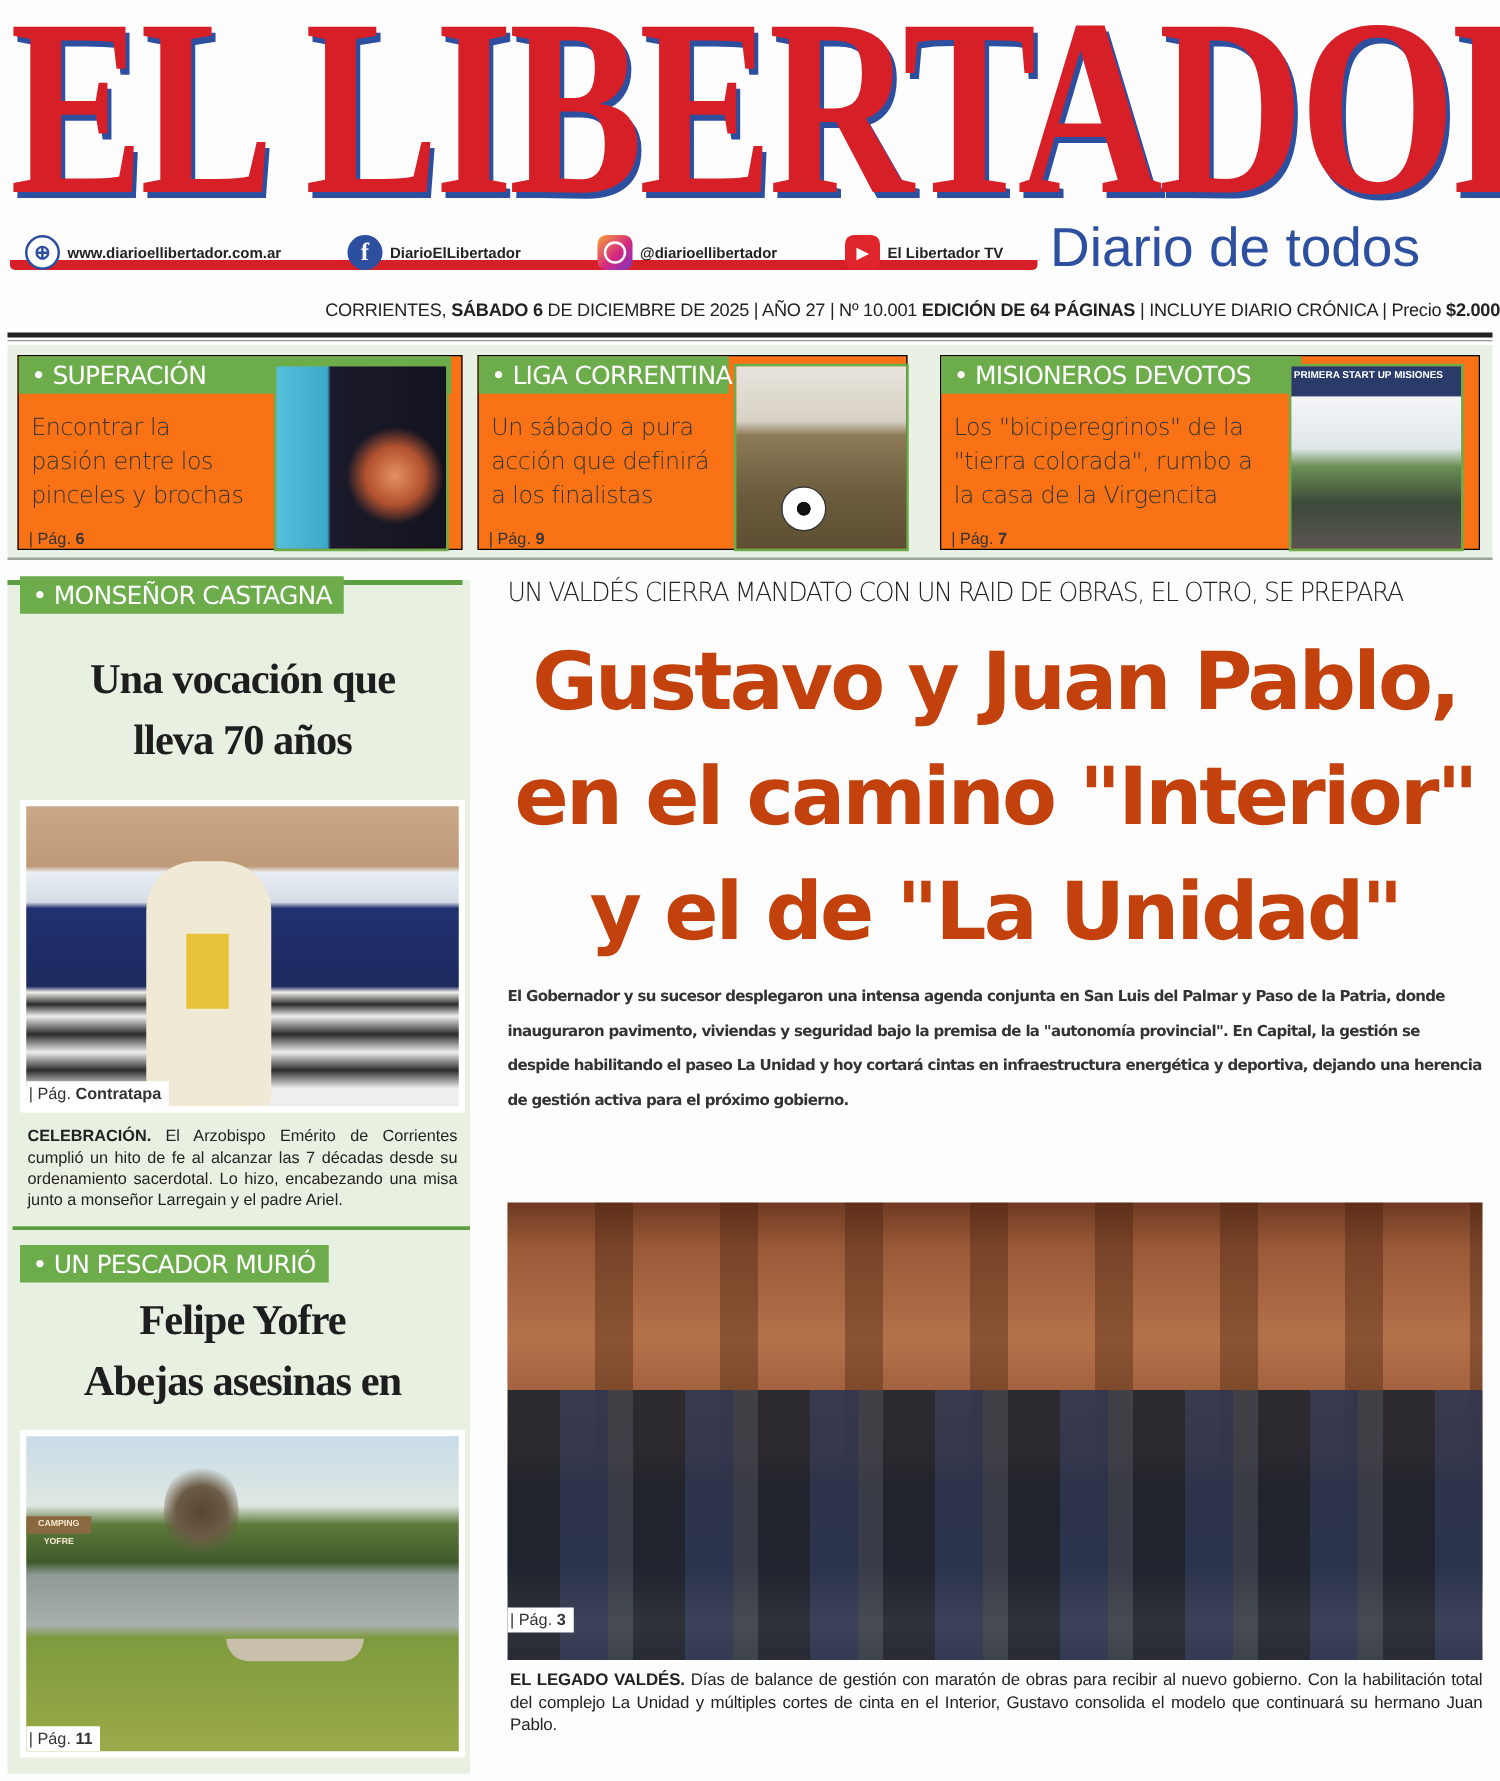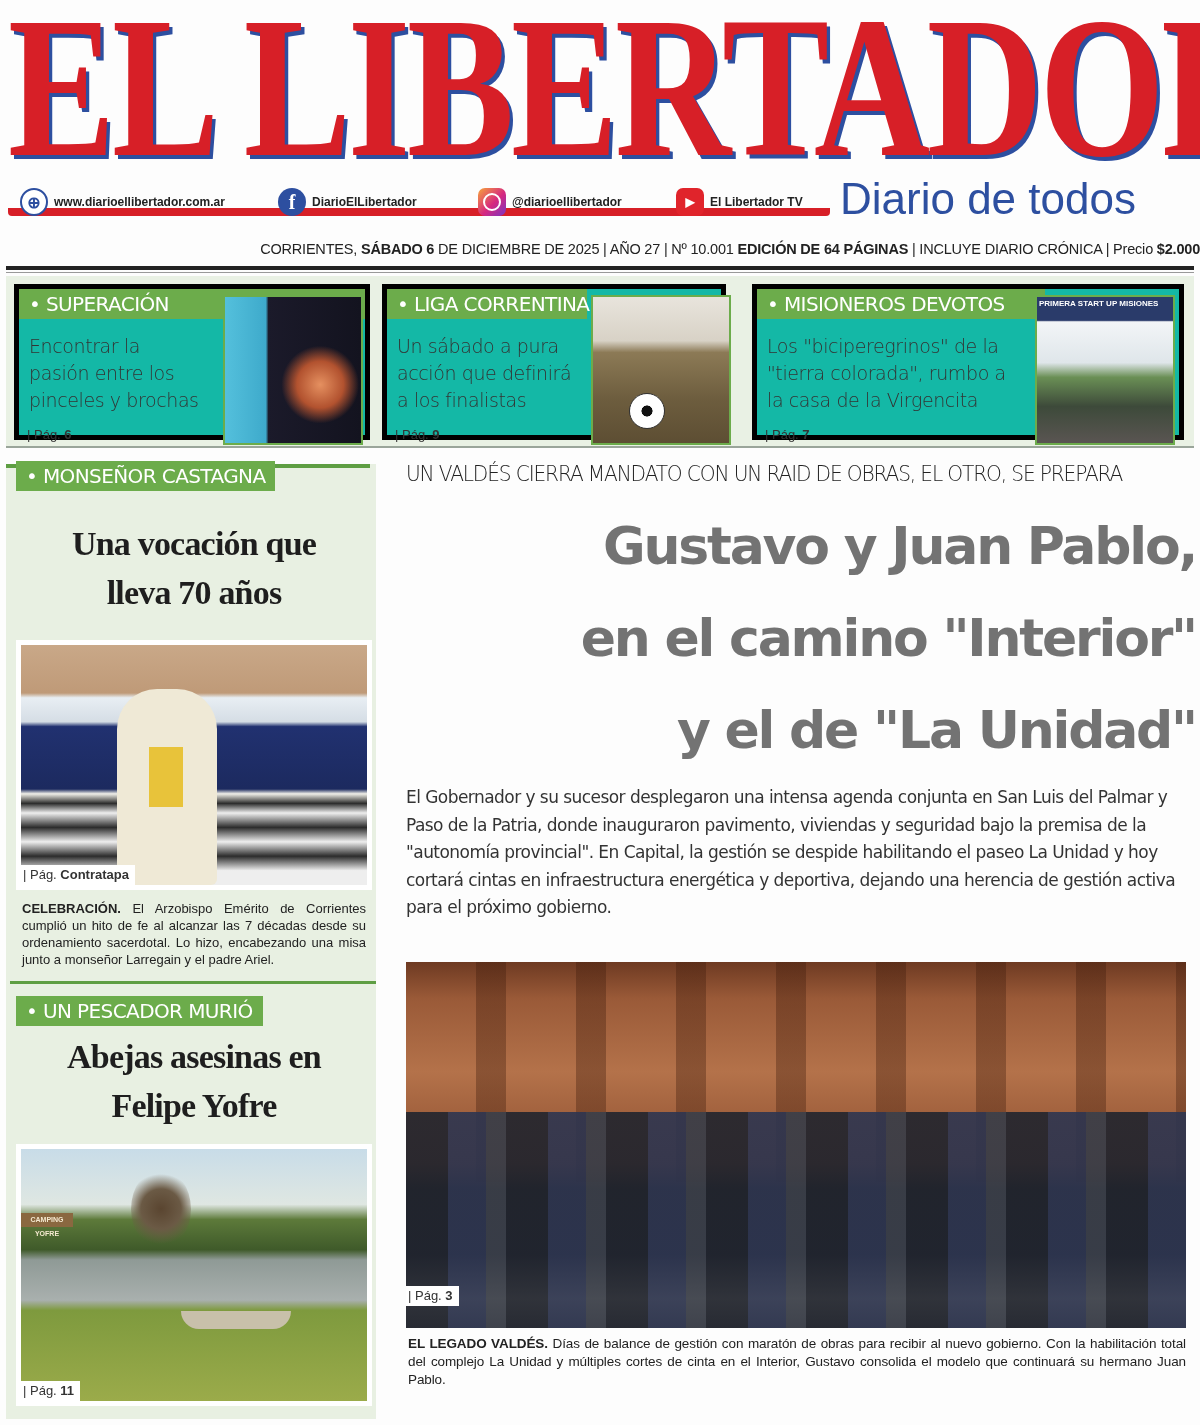--- a/index.html
+++ b/index.html
@@ -19,21 +19,21 @@
   .icon-yt { background: #e0242b; border-radius: 7px; font-size: 12px; }
   .slogan { position: absolute; left: 840px; top: 174px; font-family: Liberation Sans, sans-serif; font-size: 44px; color: #2d4fa0; white-space: nowrap; }
 
   .dateline { position: absolute; left: 0; top: 241px; width: 1200px; text-align: right; font-size: 14.5px; color: #222; letter-spacing: -0.2px; }
   .dateline b { font-weight: bold; }
   .rule-thick { position: absolute; left: 6px; top: 266px; width: 1188px; height: 4px; background: #222; }
   .rule-thin { position: absolute; left: 6px; top: 272px; width: 1188px; height: 1px; background: #999; }
 
   
   .teaser-strip { position: absolute; left: 6px; top: 276px; width: 1188px; height: 172px; background: #e9f1e4; border-bottom: 2px solid #9aa59a; }
-  .teaser { position: absolute; top: 8px; height: 156px; background: #14b8a6; border: 5px solid #000000; }
+  .teaser { position: absolute; top: 8px; height: 156px; background: #f97316; border: 1px solid #000000; }
   .teaser-tag { position: absolute; left: 0; top: 0; height: 30px; background: #6cac4b; color: #fff; font-family: "DejaVu Sans", sans-serif; font-size: 20px; line-height: 30px; padding: 0 10px; white-space: nowrap; letter-spacing: -0.6px; transform-origin: left; }
   .teaser-text { position: absolute; left: 10px; top: 44px; font-family: "DejaVu Sans", sans-serif; font-size: 19px; line-height: 27px; color: #333; letter-spacing: -0.4px; font-weight: 300; }
   .teaser-page { position: absolute; left: 8px; top: 138px; font-size: 13px; color: #333; }
   .teaser-page b { font-weight: bold; }
   .teaser-photo { position: absolute; top: 8px; width: 140px; height: 150px; border: 2px solid #6cac4b; }
 
   
   .sidebar { position: absolute; left: 6px; top: 464px; width: 370px; height: 955px; background: #e8f0e2; }
   .sidebar-topline { position: absolute; left: 6px; top: 464px; width: 364px; height: 4px; background: #5e9e43; }
   .side-tag { position: absolute; left: 16px; height: 30px; background: #6cac4b; color: #fff; font-family: "DejaVu Sans", sans-serif; font-size: 20px; line-height: 30px; padding: 0 10px; white-space: nowrap; letter-spacing: -0.6px; }
@@ -42,22 +42,22 @@
   .side-photo-frame { position: absolute; left: 16px; width: 356px; background: #fff; padding: 5px; }
   .side-photo { width: 100%; height: 100%; position: relative; overflow: hidden; }
   .page-label { position: absolute; left: 0; bottom: 0; background: #fff; font-size: 13px; padding: 2px 6px 3px 2px; color: #333; }
   .page-label b { font-weight: bold; }
   .side-caption { position: absolute; left: 22px; top: 900px; width: 344px; font-size: 13px; line-height: 17px; color: #222; text-align: justify; }
   .side-caption b { font-weight: bold; }
   .side-divider { position: absolute; left: 10px; top: 981px; width: 366px; height: 3px; background: #5e9e43; }
 
   
   .kicker { position: absolute; left: 406px; top: 462px; width: 764px; font-family: "DejaVu Sans", sans-serif; font-size: 21px; color: #222; letter-spacing: -1.2px; white-space: nowrap; transform: scaleX(0.96); transform-origin: left; font-weight: 300; }
-  .main-headline { position: absolute; left: 396px; top: 500px; width: 800px; text-align: right; font-family: "DejaVu Sans", sans-serif; font-weight: bold; font-size: 52px; line-height: 92px; color: #737373; letter-spacing: -2.2px; }
-  .lead { position: absolute; left: 406px; top: 784px; width: 780px; font-family: "DejaVu Sans", sans-serif; font-size: 17px; line-height: 27.5px; color: #333; letter-spacing: -0.55px; font-weight: 400; }
+  .main-headline { position: absolute; left: 396px; top: 500px; width: 800px; text-align: center; font-family: "DejaVu Sans", sans-serif; font-weight: bold; font-size: 64px; line-height: 92px; color: #c2410c; letter-spacing: -2.2px; }
+  .lead { position: absolute; left: 406px; top: 784px; width: 780px; font-family: "DejaVu Sans", sans-serif; font-size: 12px; line-height: 27.5px; color: #333; letter-spacing: -0.55px; font-weight: 700; }
   .main-photo { position: absolute; left: 406px; top: 962px; width: 780px; height: 366px; overflow: hidden; }
   .main-caption { position: absolute; left: 408px; top: 1335px; width: 778px; font-size: 13.5px; line-height: 18px; color: #222; text-align: justify; letter-spacing: -0.1px; }
   .main-caption b { font-weight: bold; }
 </style>
 </head>
 <body>
 
 <header class="masthead">
   <div class="masthead-title">EL LIBERTADOR</div>
 
@@ -143,22 +143,22 @@
     <div style="position:absolute;left:96px;top:44px;width:100px;height:196px;background:#efe9d6;border-radius:40px 40px 6px 6px;"></div>
     <div style="position:absolute;left:128px;top:102px;width:34px;height:60px;background:#e8c33a;"></div>
     <div class="page-label"><span>| Pág. </span><b>Contratapa</b></div>
   </div>
 </div>
 <div class="side-caption"><b>CELEBRACIÓN.</b><span> El Arzobispo Emérito de Corrientes cumplió un hito de fe al alcanzar las 7 décadas desde su ordenamiento sacerdotal. Lo hizo, encabezando una misa junto a monseñor Larregain y el padre Ariel.</span></div>
 <div class="side-divider"></div>
 
 <div class="side-tag" style="top:996px">• UN PESCADOR MURIÓ</div>
 <div class="side-headline" style="top:1032px">
-  <div>Abejas asesinas en</div>
-    <div>Felipe Yofre</div>
+  <div>Felipe Yofre</div>
+    <div>Abejas asesinas en</div>
 </div>
 <div class="credit" style="left:180px;top:1132px;width:192px">ILUSTRATIVA GENERADA CON IA</div>
 <div class="side-photo-frame" style="top:1144px;height:262px">
   <div class="side-photo" style="background:linear-gradient(180deg,#c8dce8 0,#dfe7e2 22%,#5d7a3a 28%,#3f5a2a 40%,#8f9a96 44%,#a9b0ae 60%,#7e9a3e 64%,#9bab4a 100%);">
     <div style="position:absolute;left:0;top:64px;width:52px;height:14px;background:#8a6840;color:#f5e9d0;font-size:7px;line-height:14px;text-align:center;font-weight:bold;">CAMPING YOFRE</div>
     <div style="position:absolute;left:110px;top:20px;width:60px;height:80px;border-radius:50%;background:radial-gradient(circle,#5a4530 0,#6b5a45 40%,transparent 70%);"></div>
     <div style="position:absolute;left:160px;top:162px;width:110px;height:18px;background:#c8c0aa;border-radius:0 0 40px 40px;"></div>
     <div class="page-label"><span>| Pág. </span><b>11</b></div>
   </div>
 </div>

